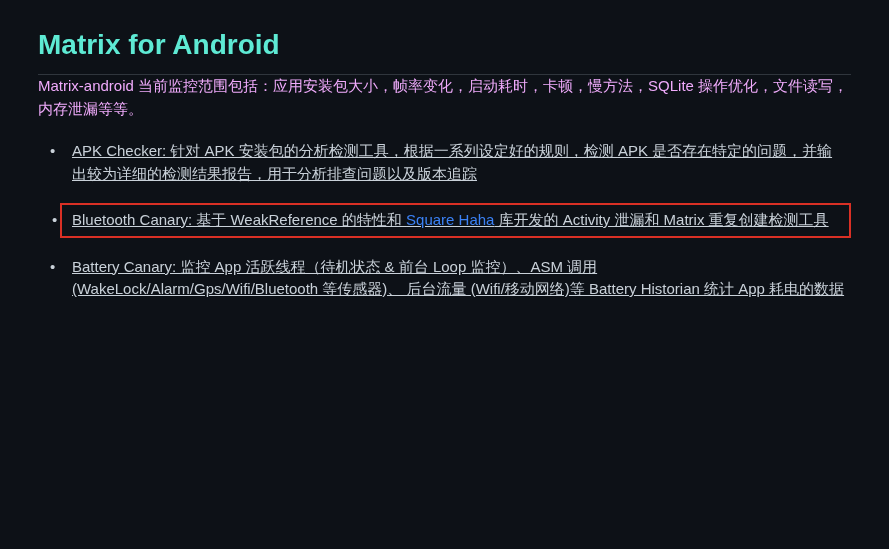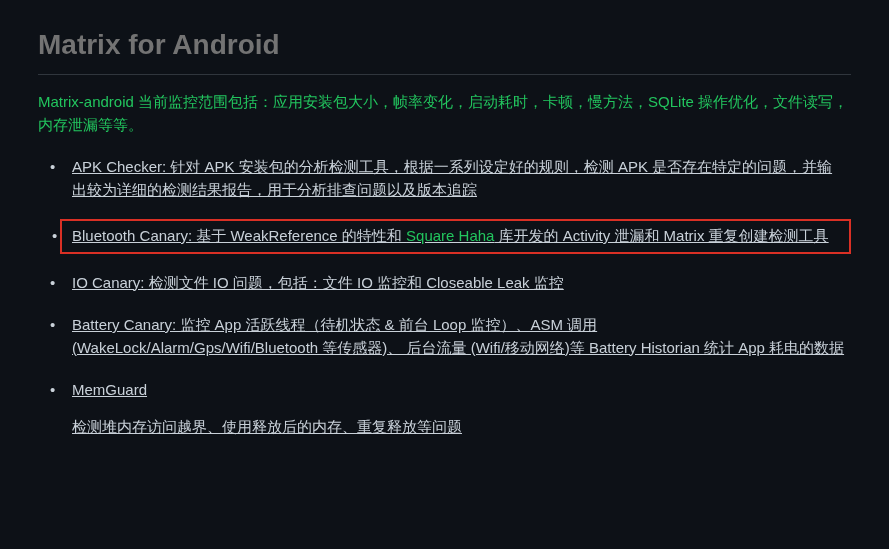--- a/index.html
+++ b/index.html
@@ -12,28 +12,28 @@
       color: #c9d1d9;
       font-family: -apple-system, BlinkMacSystemFont, "Segoe UI", Helvetica, Arial, sans-serif;
       width: 889px;
       height: 549px;
       padding: 24px 38px;
       line-height: 1.5;
     }
     h1 {
       font-size: 28px;
       font-weight: 600;
-      color: #737373;
+      color: #5eead4;
       padding-bottom: 8px;
       border-bottom: 1px solid #30363d;
-      margin-bottom: 16px;
+      margin-bottom: 0;
     }
     .intro {
       font-size: 15px;
-      color: #22c55e;
+      color: #f0abfc;
       margin-bottom: 18px;
     }
     ul {
       list-style: none;
       padding-left: 30px;
     }
     li {
       position: relative;
       font-size: 15px;
       color: #c9d1d9;
@@ -55,21 +55,21 @@
       padding-left: 10px;
       padding-top: 4px;
       padding-bottom: 4px;
       padding-right: 4px;
     }
     li.highlighted::before {
       left: -10px;
       top: 4px;
     }
     .link {
-      color: #22c55e;
+      color: #3b82f6;
       text-decoration: none;
       cursor: pointer;
     }
     .subtext {
       margin-top: 14px;
       font-size: 15px;
       color: #c9d1d9;
     }
   </style>
 </head>
@@ -77,19 +77,14 @@
 
 <h1>Matrix for Android</h1>
 
 <p class="intro">Matrix-android 当前监控范围包括：应用安装包大小，帧率变化，启动耗时，卡顿，慢方法，SQLite 操作优化，文件读写，内存泄漏等等。</p>
 
 <ul>
   <li>APK Checker: 针对 APK 安装包的分析检测工具，根据一系列设定好的规则，检测 APK 是否存在特定的问题，并输出较为详细的检测结果报告，用于分析排查问题以及版本追踪</li>
   <li class="highlighted">
     <span>Bluetooth Canary: 基于 WeakReference 的特性和 </span><a class="link">Square Haha</a><span> 库开发的 Activity 泄漏和 Matrix 重复创建检测工具</span>
   </li>
-  <li>IO Canary: 检测文件 IO 问题，包括：文件 IO 监控和 Closeable Leak 监控</li>
   <li>Battery Canary: 监控 App 活跃线程（待机状态 &amp; 前台 Loop 监控）、ASM 调用 (WakeLock/Alarm/Gps/Wifi/Bluetooth 等传感器)、 后台流量 (Wifi/移动网络)等 Battery Historian 统计 App 耗电的数据</li>
-  <li>
-    <span>MemGuard</span>
-    <div class="subtext">检测堆内存访问越界、使用释放后的内存、重复释放等问题</div>
-  </li>
 </ul>
 
 </body></html>

